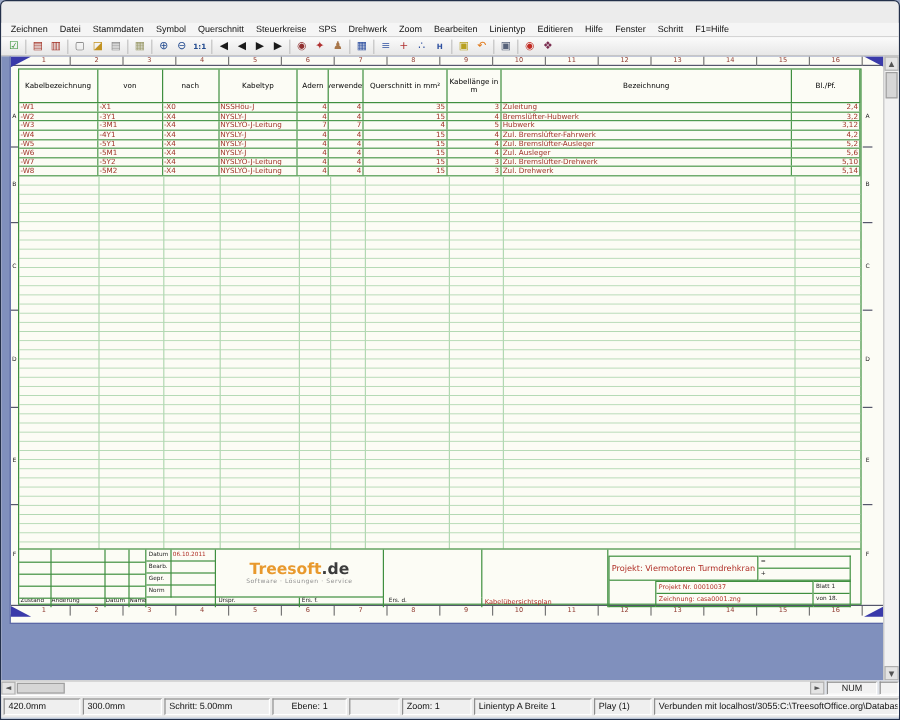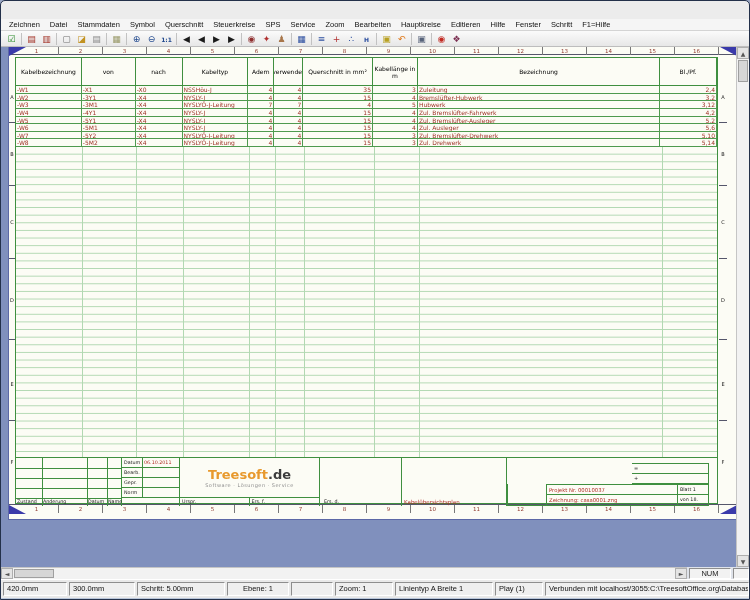--- a/index.html
+++ b/index.html
@@ -141,24 +141,24 @@
 
 
   <div class="menubar">
       <div class="menu-item">Zeichnen</div>
       <div class="menu-item">Datei</div>
       <div class="menu-item">Stammdaten</div>
       <div class="menu-item">Symbol</div>
       <div class="menu-item">Querschnitt</div>
       <div class="menu-item">Steuerkreise</div>
       <div class="menu-item">SPS</div>
-      <div class="menu-item">Service</div>
+      <div class="menu-item">Drehwerk</div>
       <div class="menu-item">Zoom</div>
       <div class="menu-item">Bearbeiten</div>
-      <div class="menu-item">Hauptkreise</div>
+      <div class="menu-item">Linientyp</div>
       <div class="menu-item">Editieren</div>
       <div class="menu-item">Hilfe</div>
       <div class="menu-item">Fenster</div>
       <div class="menu-item">Schritt</div>
       <div class="menu-item">F1=Hilfe</div>
     </div>
 
   <div class="toolbar">
       <div class="tb-btn" style="color: rgb(47, 143, 47);">☑</div>
       <div class="tb-sep"></div>
@@ -439,20 +439,23 @@
             <div class="cell lbl">Ers. f.</div>
           </div>
 
           <div class="tb-box tb-box2"></div>
           <div class="tb-box tb-box2-bottom lbl">Ers. d.</div>
 
           <div class="tb-box tb-doc">
             <div class="doc-label red">Kabelübersichtsplan</div>
           </div>
 
+          <div class="tb-box tb-proj">
+            <div class="proj red">Projekt: Viermotoren Turmdrehkran</div>
+          </div>
           <div class="tb-box tb-eq">
             <div class="r">=</div>
             <div class="r">+</div>
           </div>
           <div class="tb-box tb-blank"></div>
           <div class="tb-box tb-info">
             <div class="r red"><span>Projekt Nr.</span>&nbsp;<span>00010037</span></div>
             <div class="r red"><span>Zeichnung:</span>&nbsp;<span>casa0001.zng</span></div>
           </div>
           <div class="tb-box tb-blatt">

